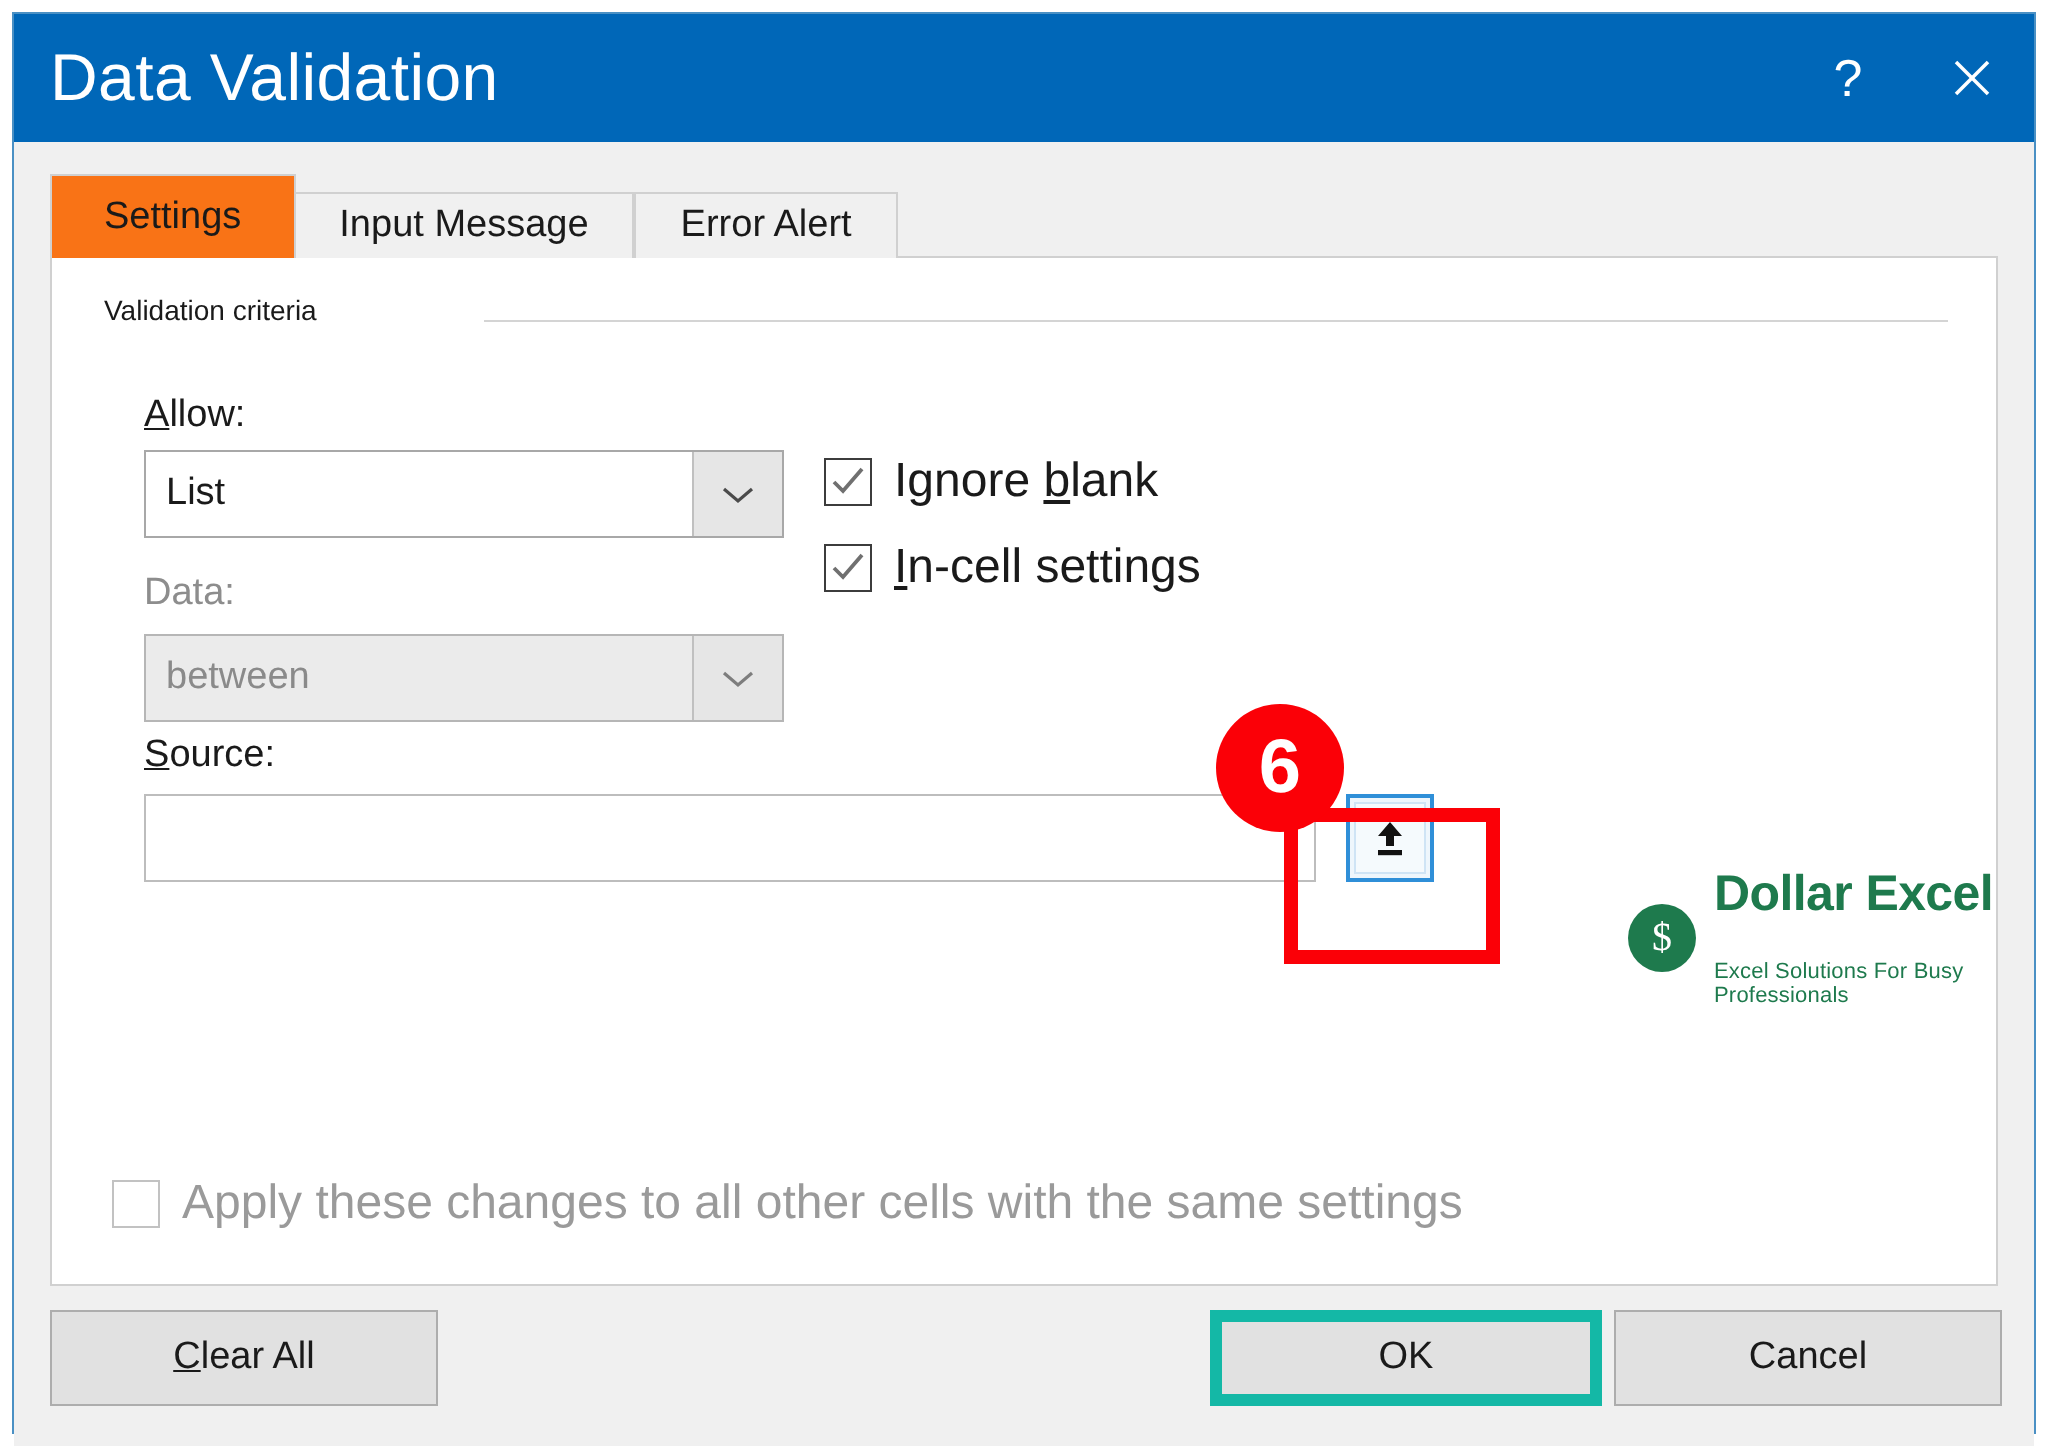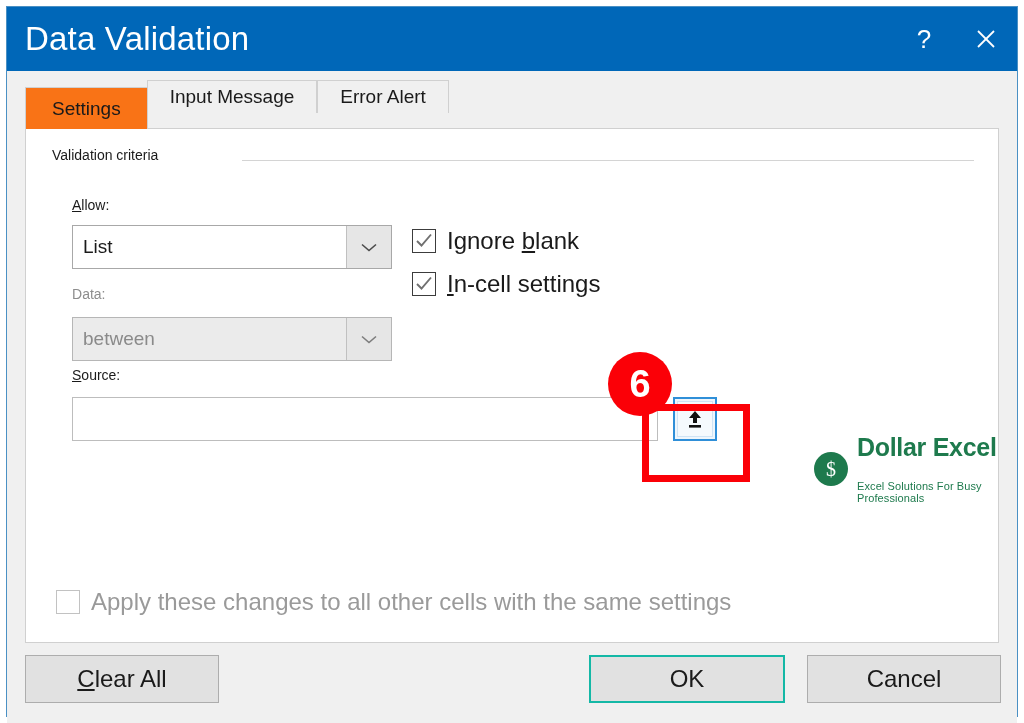--- a/index.html
+++ b/index.html
@@ -88,21 +88,21 @@
     color: #1a1a1a;
     display: flex;
     align-items: center;
     justify-content: center;
     cursor: default;
     position: relative;
   }
   .tab.inactive {
     height: 18px;
     padding: 16px 22px;
-    margin-bottom: 16px;
+    margin-bottom: 0;
     background: #f0f0f0;
   }
   .tab.active {
     height: 42px;
     padding: 0 26px;
     background: #f97316;
     border-color: #d0d0d0;
     z-index: 4;
     margin-right: -1px;
   }
@@ -140,21 +140,21 @@
     left: 190px;
     top: 13px;
     right: 6px;
     height: 1px;
     background: #d4d4d4;
   }
 
   
   .field-label {
     position: absolute;
-    font-size: 14px;
+    font-size: 19px;
     color: #1a1a1a;
     white-space: nowrap;
   }
   .field-label.disabled { color: #8d8d8d; }
   .field-label u { text-decoration: underline; }
 
   
   .combo {
     position: absolute;
     box-sizing: border-box;
@@ -260,30 +260,31 @@
     min-height: 82px;
     position: relative;
     background: #f0f0f0;
   }
   .btn {
     position: absolute;
     box-sizing: border-box;
     height: 48px;
     background: #e1e1e1;
     border: 1px solid #adadad;
-    font-size: 24px;
+    font-size: 19px;
     color: #1a1a1a;
     display: flex;
     align-items: center;
     justify-content: center;
     cursor: default;
   }
   .btn u { text-decoration: underline; }
   .btn.default {
-    border: 2px solid #14b8a6;
+    border: 6px solid #14b8a6;
+    margin-left: 16px;
   }
 
   
   .logo {
     position: absolute;
     left: 788px;
     top: 305px;
     display: flex;
     align-items: center;
   }

